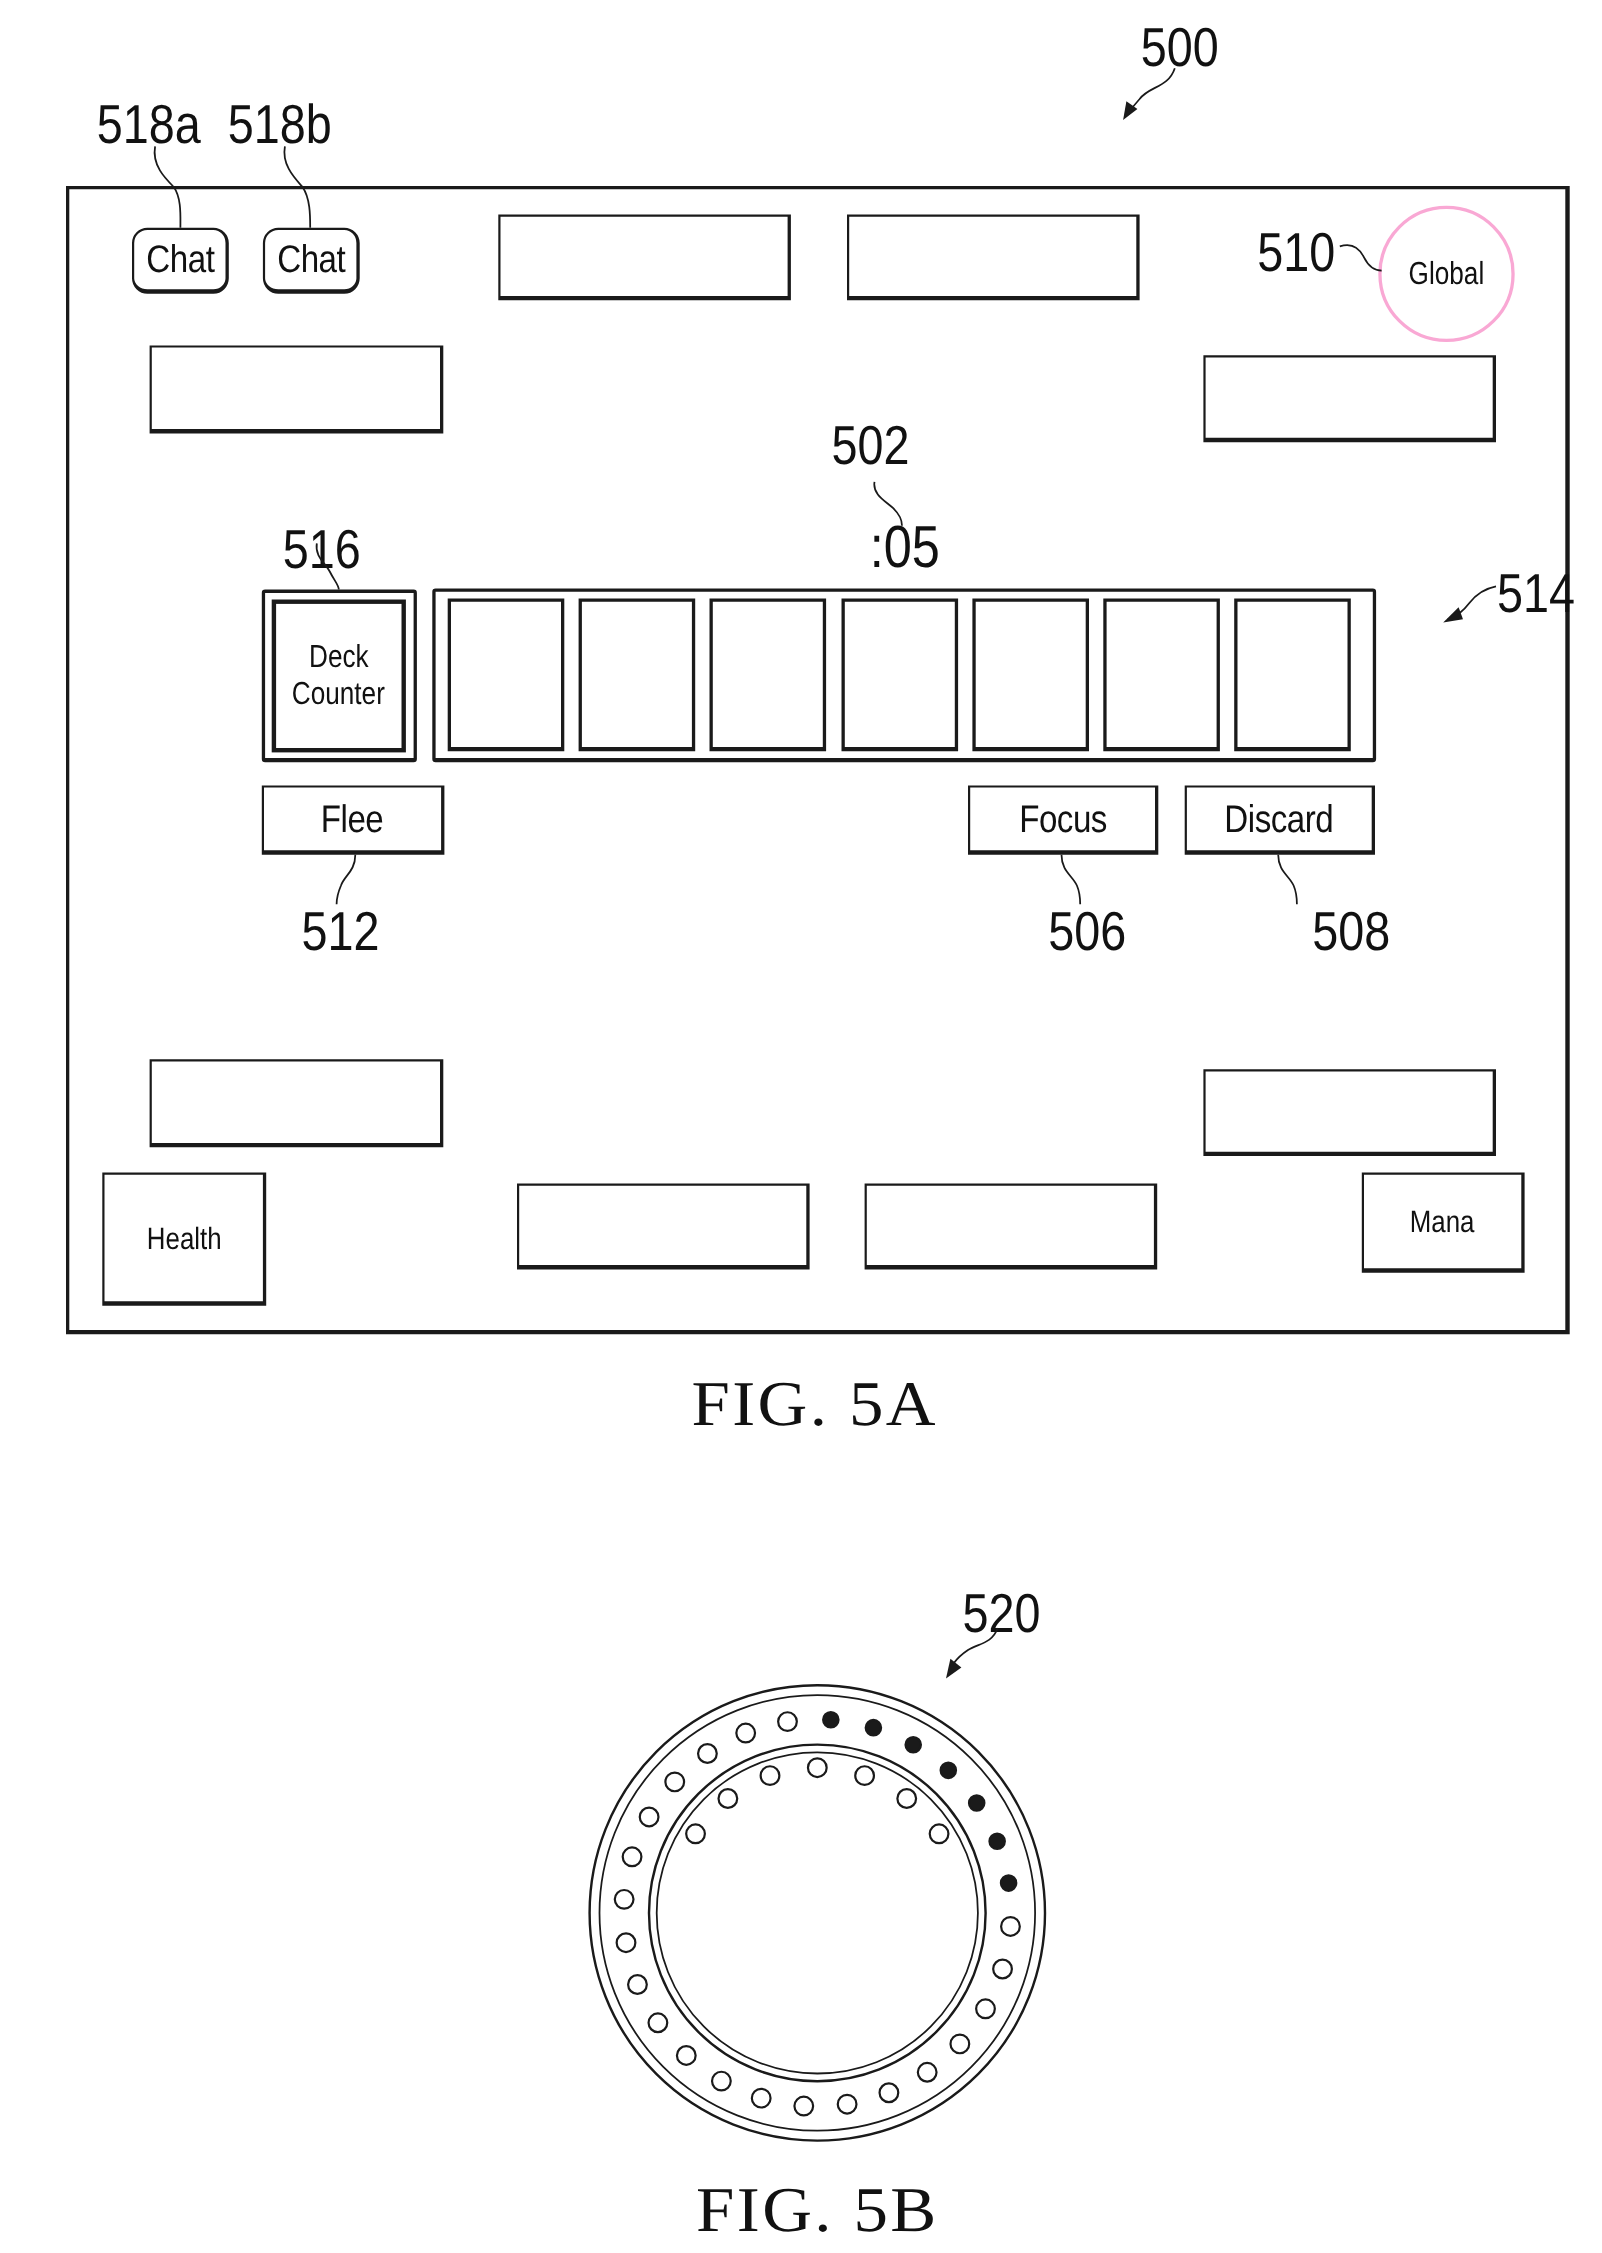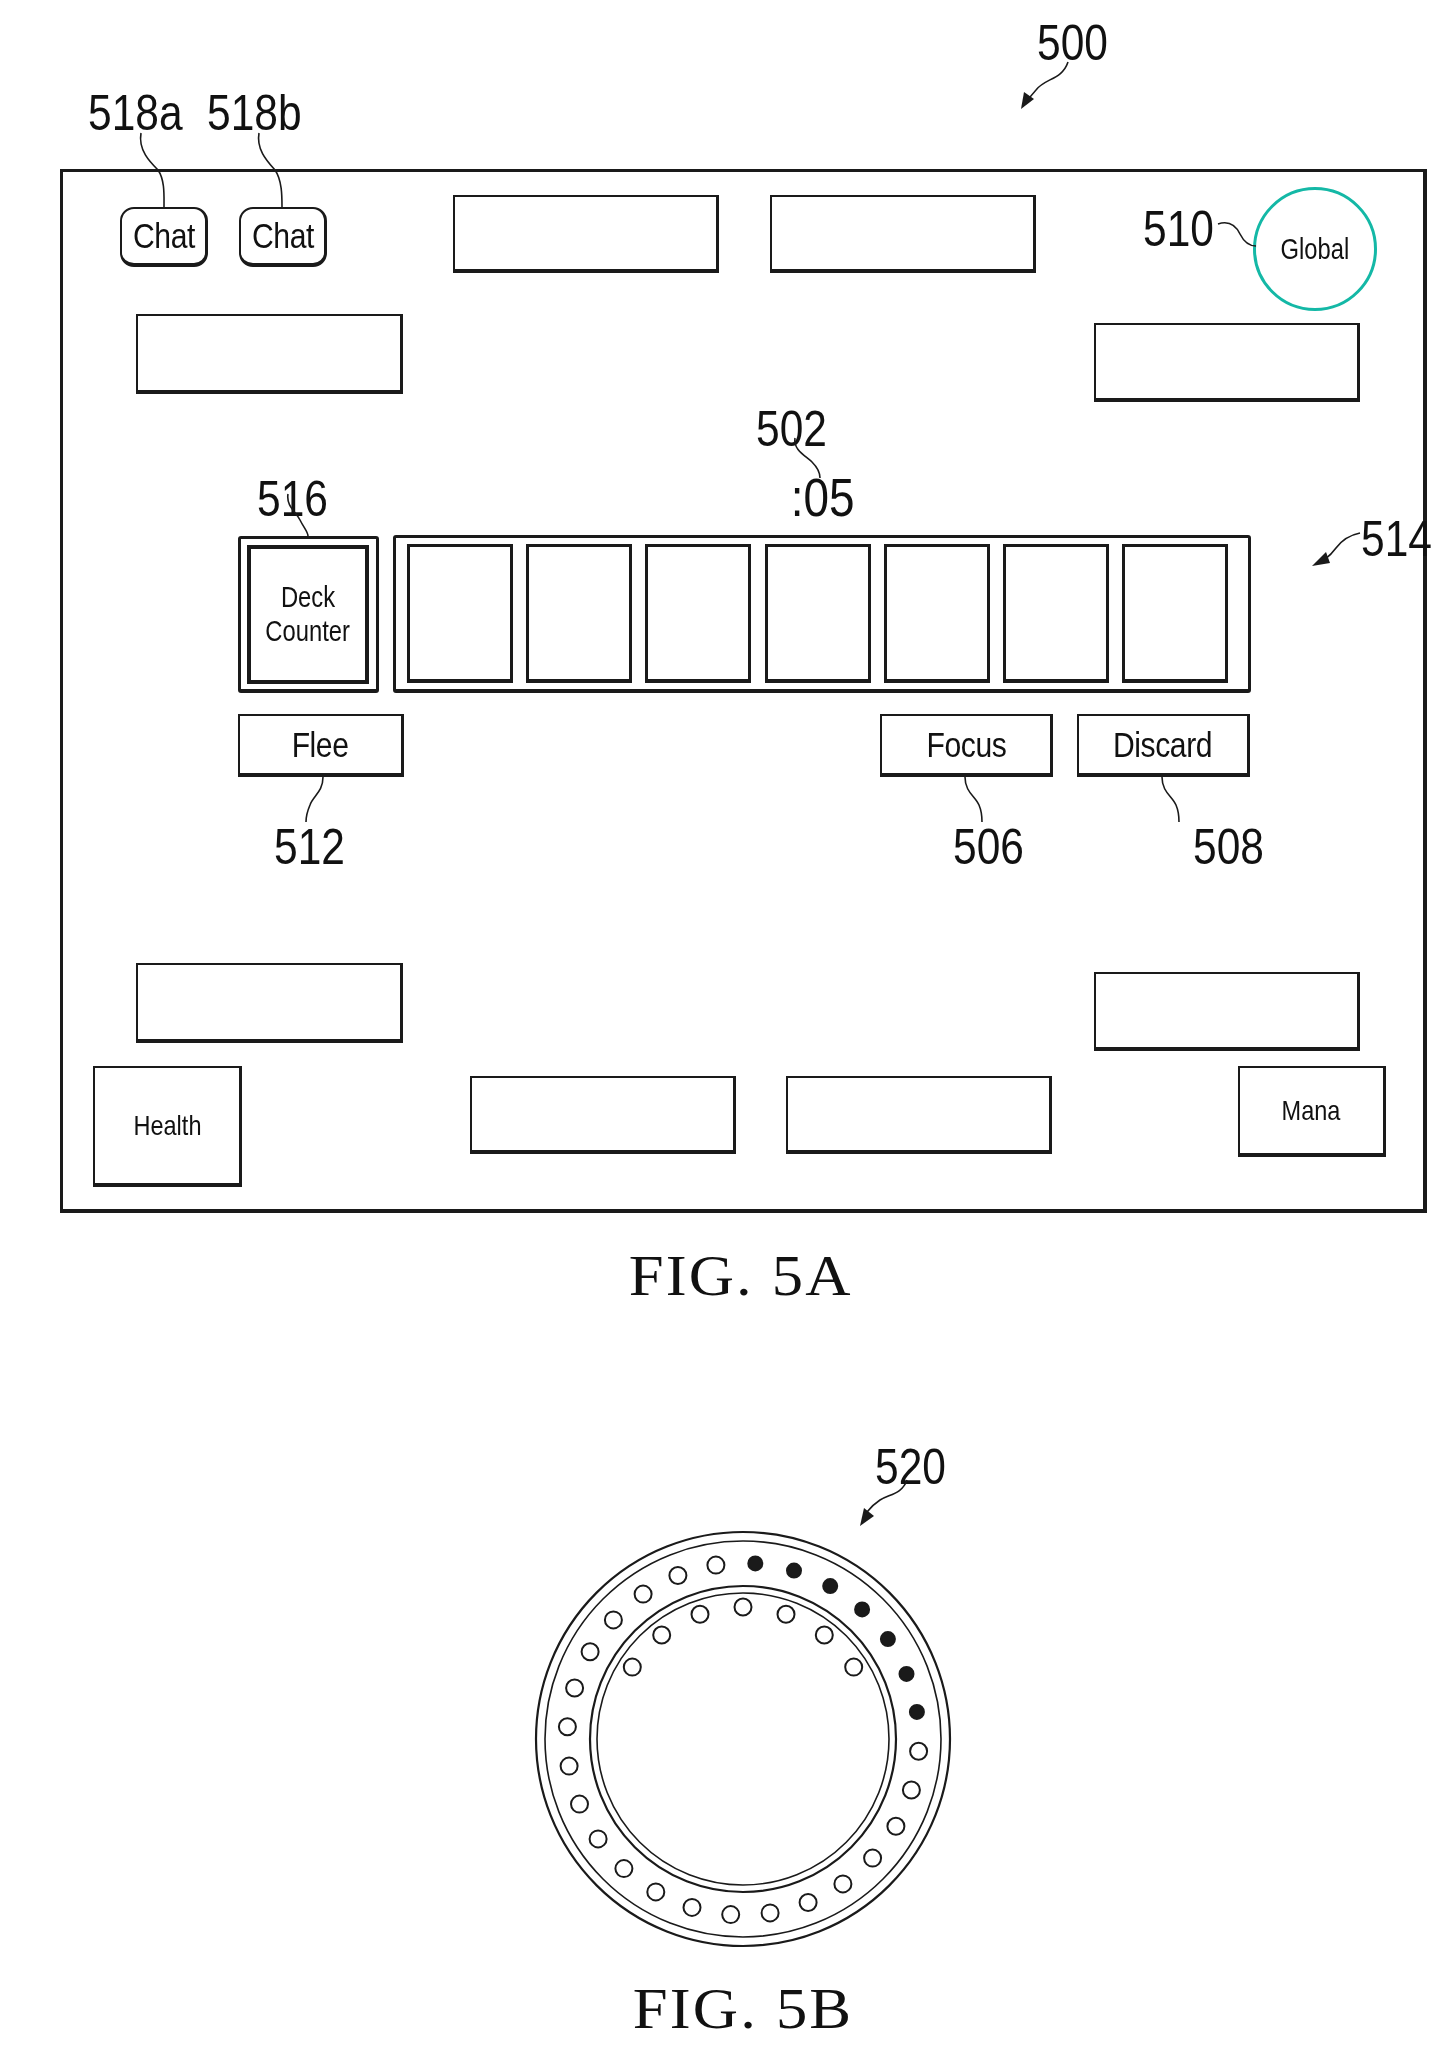--- a/index.html
+++ b/index.html
@@ -15,21 +15,21 @@
   .ref { font-size: 50px; line-height: 1; white-space: nowrap; }
   .ref span { display: inline-block; transform: scaleX(0.85); transform-origin: left center; }
   .fig { font-family: "Liberation Serif", serif; font-size: 58px; letter-spacing: 2px;
          white-space: nowrap; text-align: center; width: 400px; }
   .fig span { display: inline-block; transform: scaleX(1.08); }
   svg.overlay { position: absolute; left: 0; top: 0; pointer-events: none; }
   .card { border: 3px solid #1a1a1a; border-bottom-width: 4px; background: #fff; }
   .strip { border: 3px solid #1a1a1a; border-bottom-width: 4px; border-radius: 3px; background: #fff; }
   .timer { font-size: 54px; }
   .timer span { display: inline-block; transform: scaleX(0.85); }
-  .global { border: 3px solid #14b8a6; border-radius: 50%; display: flex; align-items: center; justify-content: center; font-size: 29px; background: #fff; }
+  .global { border: 3px solid #f9a8d4; border-radius: 50%; display: flex; align-items: center; justify-content: center; font-size: 29px; background: #fff; }
   .global span { display: inline-block; transform: scaleX(0.82); }
   .stat { display: flex; align-items: center; justify-content: center; font-size: 28px; }
   .stat span { display: inline-block; transform: scaleX(0.84); }
   .deck-inner { border: 4px solid #1a1a1a; display: flex; align-items: center; justify-content: center;
                 text-align: center; font-size: 29px; line-height: 1.15; flex-direction: column; }
   .deck-inner span { display: block; transform: scaleX(0.82); }
 </style>
 </head>
 <body>
 
@@ -51,21 +51,21 @@
 <div class="abs box" style="left:770px; top:195px; width:266px; height:78px;"></div>
 
 <div class="abs ref" style="left:1143px; top:204px;"><span>510</span></div>
 <div class="abs global" style="left:1253px; top:187px; width:124px; height:124px;">
     <span>Global</span>
   </div>
 
 <div class="abs box" style="left:136px; top:314px; width:267px; height:80px;"></div>
 <div class="abs box" style="left:1094px; top:323px; width:266px; height:79px;"></div>
 
-<div class="abs ref" style="left:756px; top:404px;"><span>502</span></div>
+<div class="abs ref" style="left:756px; top:380px;"><span>502</span></div>
 <div class="abs timer" style="left:785px; top:466px;"><span>:05</span></div>
 
 <div class="abs ref" style="left:257px; top:474px;"><span>516</span></div>
 <div class="abs strip" style="left:238px; top:536px; width:141px; height:157px;"></div>
 <div class="abs deck-inner" style="left:247px; top:545px; width:122px; height:139px;">
   <span>Deck</span>
   <span>Counter</span>
 </div>
 
 <div class="abs strip" style="left:393px; top:535px; width:858px; height:158px;"></div>

